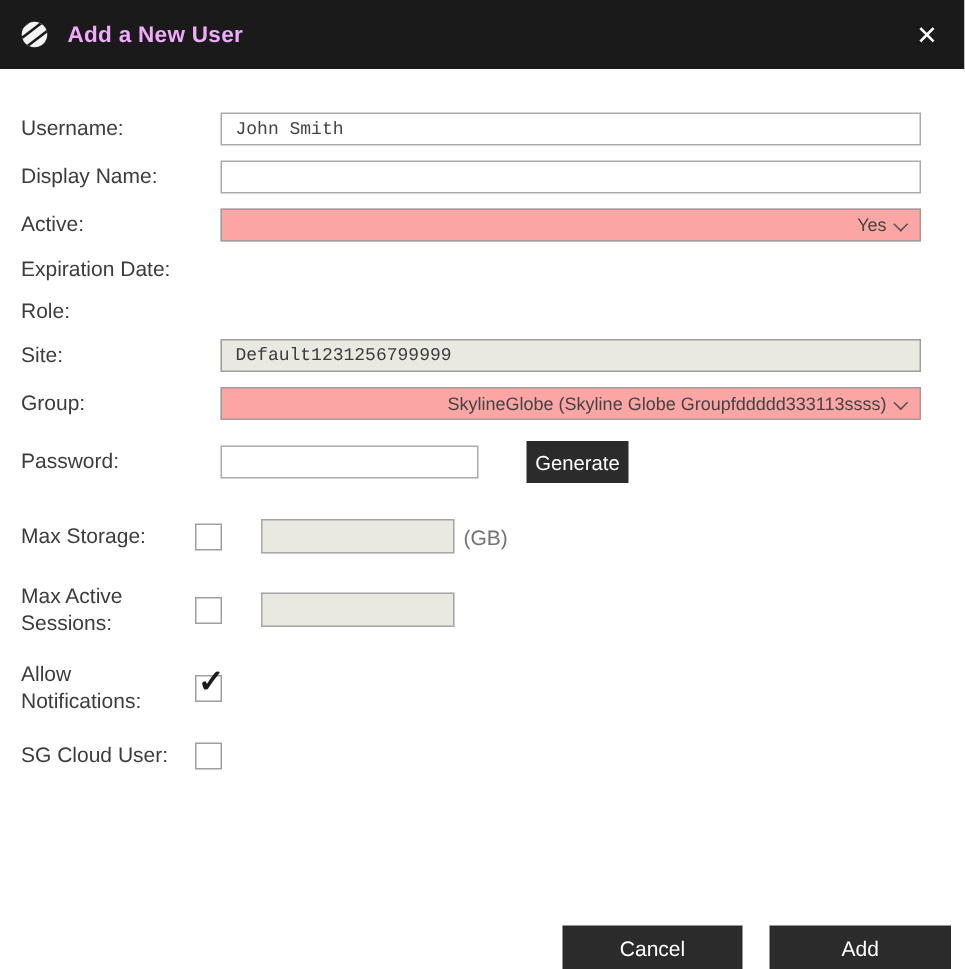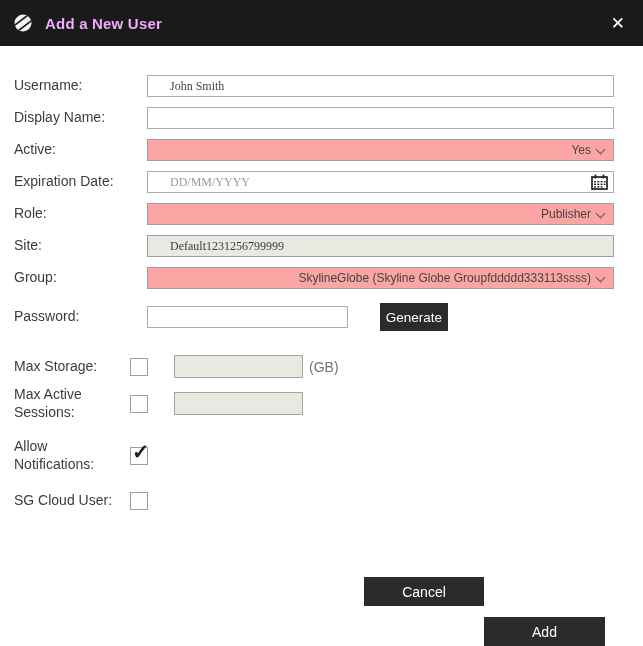--- a/index.html
+++ b/index.html
@@ -58,22 +58,22 @@
     color: #3c3c3c;
     line-height: 1.25;
   }
   .ctl-text {
     flex: 1;
     height: 22px;
     border: 1px solid #ababab;
     background: #fff;
     font-size: 12px;
     color: #444;
-    padding: 0 22px;
-    font-family: Liberation Serif, serif;
+    padding: 0 9px;
+    font-family: Liberation Mono, monospace;
     outline: none;
     border-radius: 0;
   }
   .ctl-text::placeholder { color: #9a9a9a; opacity: 1; }
   .ctl-text[disabled] { background: #e9e9e1; color: #3c3c3c; border-color: #9e9e9e; }
 
   .input-wrap { flex: 1; position: relative; display: flex; }
   .input-wrap .ctl-text { width: 100%; flex: 1; }
   .cal-icon {
     position: absolute;
@@ -157,42 +157,43 @@
     border: 1px solid #a5a5a5;
     background: #e9e9e1;
     font-size: 12px;
     color: #444;
     padding: 0 6px;
     font-family: "Liberation Sans", sans-serif;
     border-radius: 0;
   }
   .unit { font-size: 14px; color: #737373; margin-left: 6px; }
 
-  .mb-storage   { margin-bottom: 8px; margin-top: 0; align-items: center; }
+  .mb-storage   { margin-bottom: 20px; margin-top: 0; align-items: center; }
   .mb-sessions  { margin-bottom: 17px; }
   .mb-notif     { margin-bottom: 19px; }
 
   
   .footer {
     position: absolute;
     bottom: 0;
-    right: 38px;
+    right: 9px;
     display: flex;
+    gap: 18px;
   }
   .btn-dark {
     height: 29px;
     background: #2b2b2b;
     color: #fff;
     border: none;
     font-size: 14px;
     font-family: "Liberation Sans", sans-serif;
     cursor: pointer;
   }
   .btn-cancel { width: 120px; }
-  .btn-add { width: 121px; margin-top: 40px; }
+  .btn-add { width: 121px; }
 </style>
 </head>
 <body>
 
 <div class="dialog">
 
   <div class="titlebar">
     <span class="logo">
       <svg width="20" height="20" viewBox="0 0 20 20">
         <defs>
@@ -230,53 +231,24 @@
       <span class="select-wrap">
         <select class="ctl-sel">
           <option>Yes</option>
         </select>
         <span class="chevron"></span>
       </span>
     </div>
 
     <div class="row">
       <span class="lbl">Expiration Date:</span>
-      <span class="input-wrap">
-        <input class="ctl-text" type="text" placeholder="DD/MM/YYYY" style="">
-        <span class="cal-icon">
-          <svg width="17" height="16" viewBox="0 0 17 16">
-            <rect x="1" y="3" width="15" height="12" fill="none" stroke="#222" stroke-width="1.7"></rect>
-            <line x1="4.5" y1="0.5" x2="4.5" y2="4.5" stroke="#222" stroke-width="1.7"></line>
-            <line x1="12.5" y1="0.5" x2="12.5" y2="4.5" stroke="#222" stroke-width="1.7"></line>
-            <g fill="#222">
-              <rect x="3" y="7" width="2" height="1.4"></rect>
-                <rect x="6.3" y="7" width="2" height="1.4"></rect>
-                <rect x="9.6" y="7" width="2" height="1.4"></rect>
-                <rect x="12.9" y="7" width="1.6" height="1.4"></rect>
-              <rect x="3" y="9.6" width="2" height="1.4"></rect>
-                <rect x="6.3" y="9.6" width="2" height="1.4"></rect>
-                <rect x="9.6" y="9.6" width="2" height="1.4"></rect>
-                <rect x="12.9" y="9.6" width="1.6" height="1.4"></rect>
-              <rect x="3" y="12.2" width="2" height="1.4"></rect>
-                <rect x="6.3" y="12.2" width="2" height="1.4"></rect>
-                <rect x="9.6" y="12.2" width="2" height="1.4"></rect>
-            </g>
-          </svg>
-        </span>
-      </span>
     </div>
 
     <div class="row">
       <span class="lbl">Role:</span>
-      <span class="select-wrap">
-        <select class="ctl-sel">
-          <option>Publisher</option>
-        </select>
-        <span class="chevron"></span>
-      </span>
     </div>
 
     <div class="row">
       <span class="lbl">Site:</span>
       <input class="ctl-text" type="text" disabled="" value="Default1231256799999" style="">
     </div>
 
     <div class="row">
       <span class="lbl">Group:</span>
       <span class="select-wrap">

